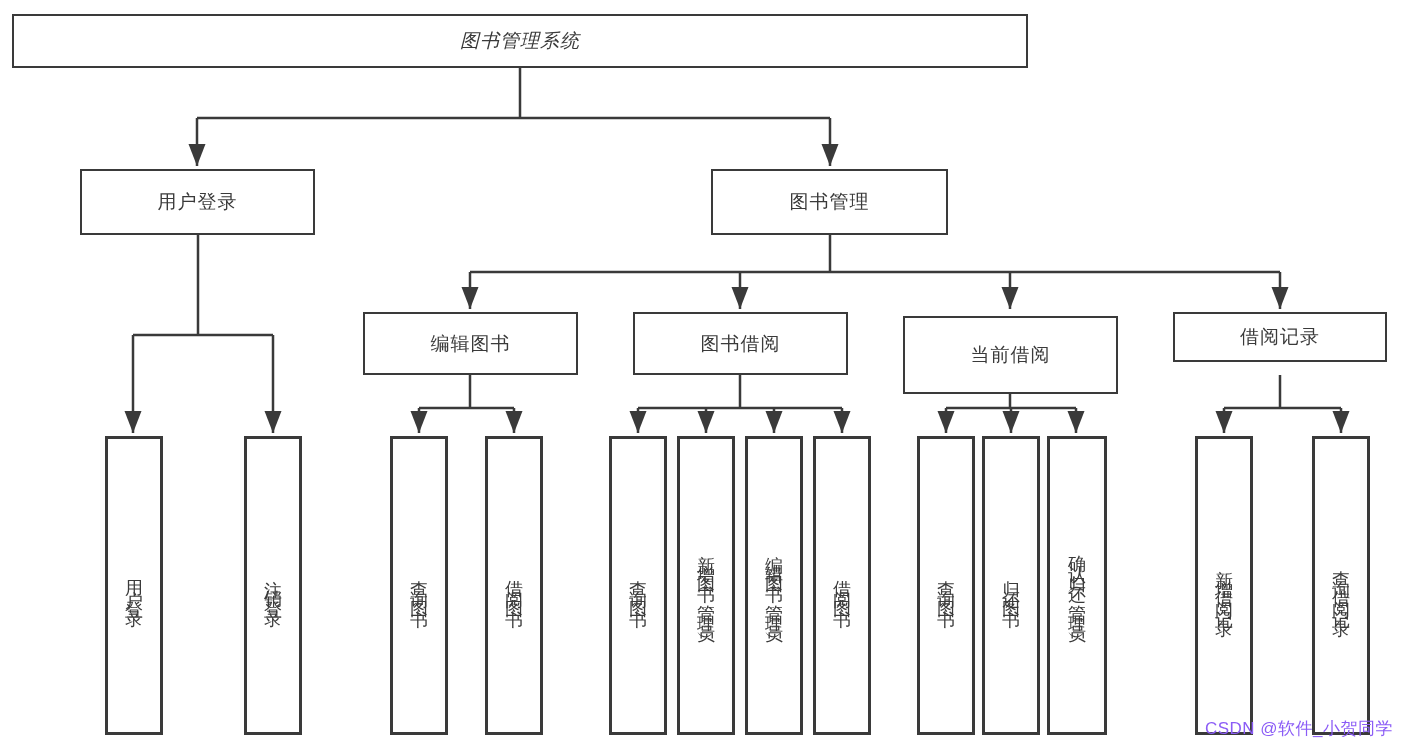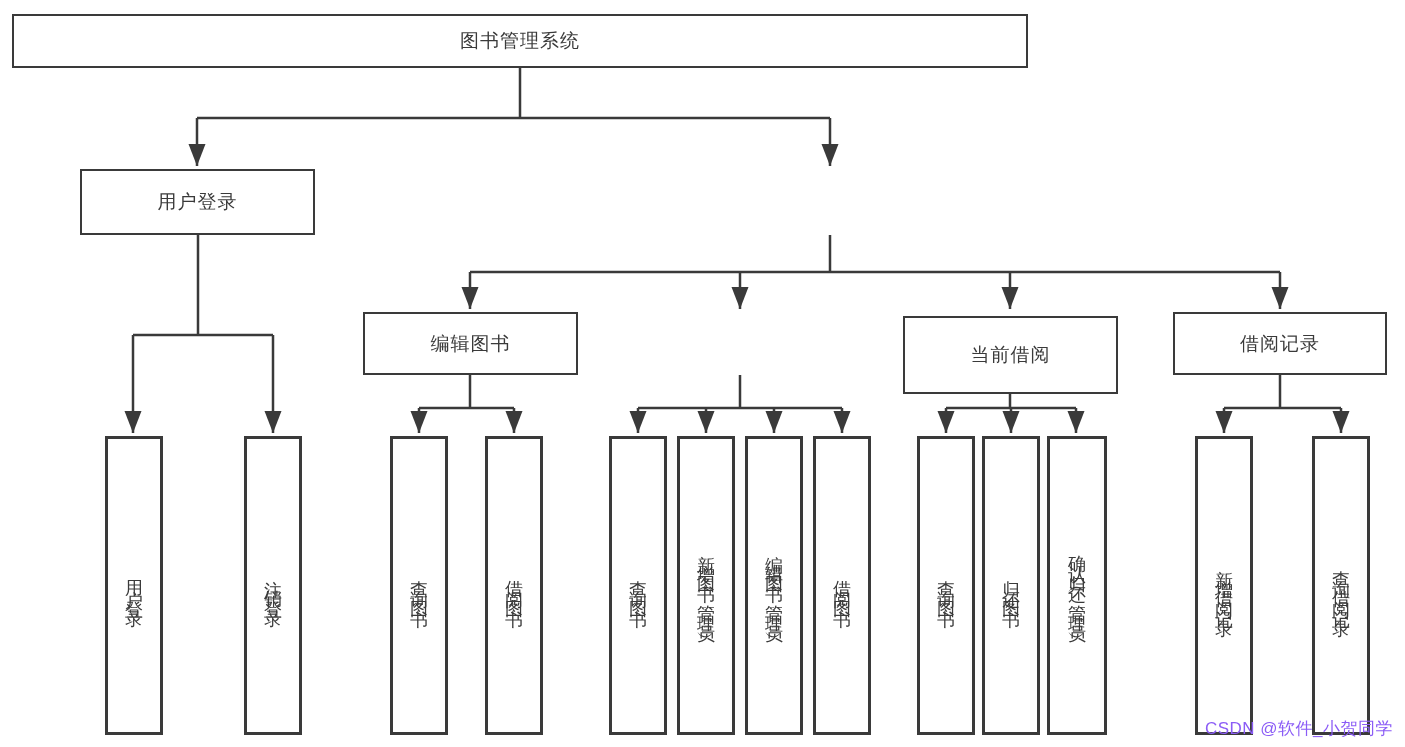--- a/index.html
+++ b/index.html
@@ -94,27 +94,29 @@
       <line x1="946" y1="408" x2="946" y2="433" marker-end="url(#arrow)"></line>
       <line x1="1011" y1="408" x2="1011" y2="433" marker-end="url(#arrow)"></line>
       <line x1="1076" y1="408" x2="1076" y2="433" marker-end="url(#arrow)"></line>
 
       <path d="M1280,375 V408 M1224,408 H1341"></path>
       <line x1="1224" y1="408" x2="1224" y2="433" marker-end="url(#arrow)"></line>
       <line x1="1341" y1="408" x2="1341" y2="433" marker-end="url(#arrow)"></line>
     </g>
   </svg>
 
-  <div class="node" style="left:12px; top:14px; width:1016px; height:54px;">图书管理系统</div>
+  <div class="node" style="left:12px; top:14px; width:1016px; height:54px;font-style:italic;">图书管理系统</div>
 
   <div class="node" style="left:80px; top:169px; width:235px; height:66px;">用户登录</div>
+  <div class="node" style="left:711px; top:169px; width:237px; height:66px;">图书管理</div>
 
   <div class="node" style="left:363px; top:312px; width:215px; height:63px;">编辑图书</div>
+  <div class="node" style="left:633px; top:312px; width:215px; height:63px;">图书借阅</div>
   <div class="node" style="left:903px; top:316px; width:215px; height:78px;">当前借阅</div>
-  <div class="node" style="left:1173px; top:312px; width:214px; height:63px;">借阅记录</div>
+  <div class="node" style="left:1173px; top:312px; width:214px; height:50px;">借阅记录</div>
 
   <div class="node leaf" style="left:105px; top:436px; width:58px; height:299px;">用户登录</div>
   <div class="node leaf" style="left:244px; top:436px; width:58px; height:299px;">注销登录</div>
 
   <div class="node leaf" style="left:390px; top:436px; width:58px; height:299px;">查询图书</div>
   <div class="node leaf" style="left:485px; top:436px; width:58px; height:299px;">借阅图书</div>
 
   <div class="node leaf" style="left:609px; top:436px; width:58px; height:299px;">查询图书</div>
   <div class="node leaf" style="left:677px; top:436px; width:58px; height:299px;">新增图书（管理员）</div>
   <div class="node leaf" style="left:745px; top:436px; width:58px; height:299px;">编辑图书（管理员）</div>

